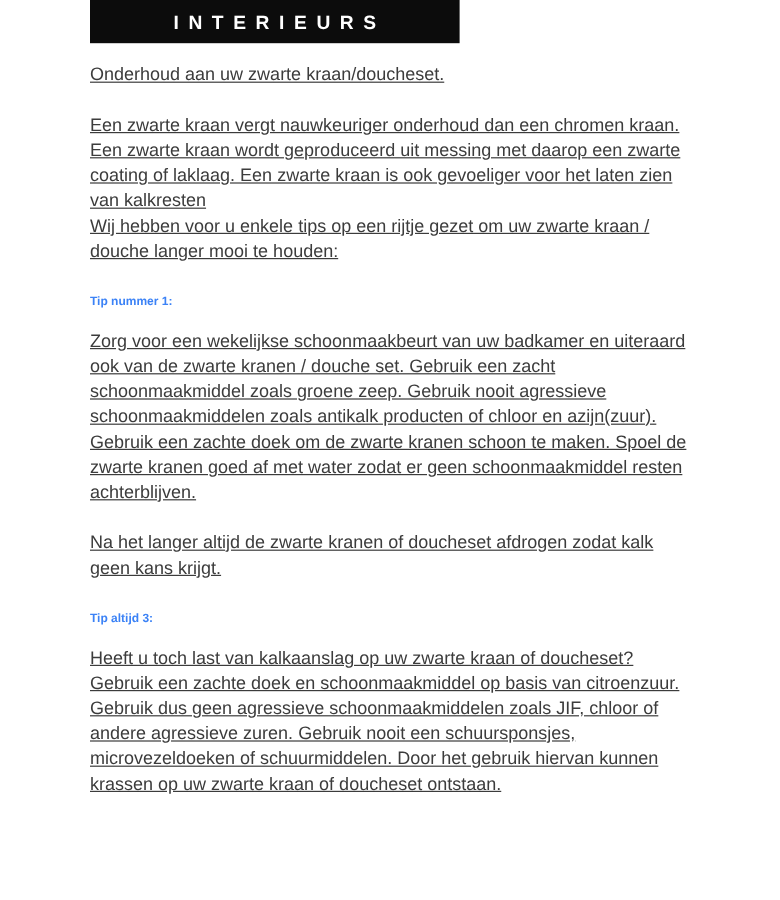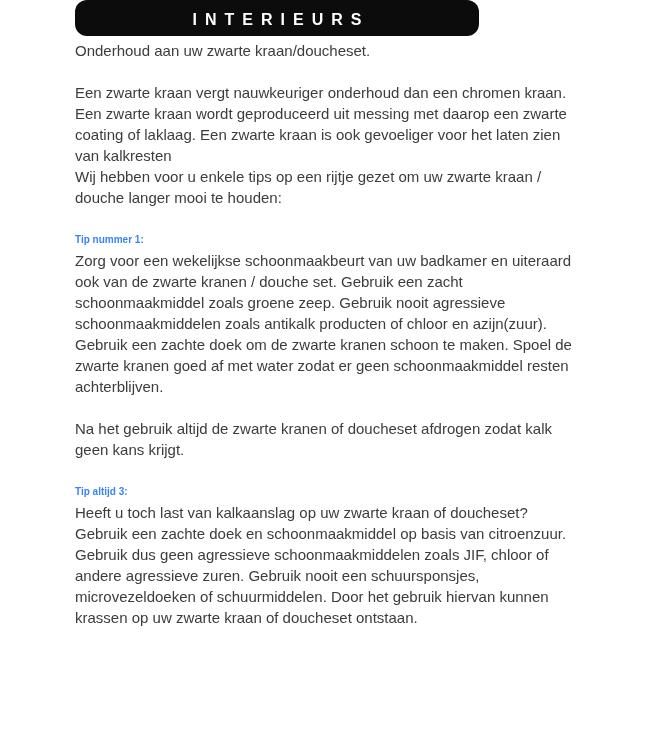--- a/index.html
+++ b/index.html
@@ -9,49 +9,49 @@
     height: 750px;
     background: #ffffff;
     font-family: "Liberation Sans", sans-serif;
     position: relative;
     overflow: hidden;
   }
   .brand-bar {
     position: absolute;
     left: 75px;
     top: 0;
-    width: 404px;
+    width: 308px;
     height: 36px;
     background: #0c0c0c;
     display: flex;
     align-items: center;
     justify-content: center;
-    border-radius: 12px;
   }
   .brand-text {
     color: #ffffff;
     font-size: 16px;
     font-weight: 700;
     letter-spacing: 8px;
     padding-top: 3px;
     padding-left: 8px; 
     white-space: nowrap;
   }
   .content {
     position: absolute;
     left: 75px;
     top: 40px;
     width: 497px;
     color: #3c3c3c;
     font-size: 15px;
     line-height: 21px;
   }
   .content p {
-    margin: 0 0 21px 0;
+    margin: 12px 0 21px 0;
     white-space: pre-line;
+    text-decoration: underline;
   }
   .tip-title {
     margin: 10px 0 0 0;
     font-size: 10px;
     line-height: 21px;
     font-weight: 700;
     color: #3b82f6;
   }
   .tip-body {
     margin-top: 0;
@@ -67,17 +67,17 @@
 <main class="content">
   <p>Onderhoud aan uw zwarte kraan/doucheset.</p>
 
   <p>Een zwarte kraan vergt nauwkeuriger onderhoud dan een chromen kraan. Een zwarte kraan wordt geproduceerd uit messing met daarop een zwarte coating of laklaag. Een zwarte kraan is ook gevoeliger voor het laten zien van kalkresten
 Wij hebben voor u enkele tips op een rijtje gezet om uw zwarte kraan / douche langer mooi te houden:</p>
 
   <h3 class="tip-title">Tip nummer 1:</h3>
   <p class="tip-body">Zorg voor een wekelijkse schoonmaakbeurt van uw badkamer en uiteraard ook van de zwarte kranen / douche set. Gebruik een zacht schoonmaakmiddel zoals groene zeep. Gebruik nooit agressieve schoonmaakmiddelen zoals antikalk producten of chloor en azijn(zuur).
 Gebruik een zachte doek om de zwarte kranen schoon te maken. Spoel de zwarte kranen goed af met water zodat er geen schoonmaakmiddel resten achterblijven.</p>
 
-  <p class="tip-body">Na het gebruik altijd de zwarte kranen of doucheset afdrogen zodat kalk geen kans krijgt.</p>
+  <p class="tip-body">Na het langer altijd de zwarte kranen of doucheset afdrogen zodat kalk geen kans krijgt.</p>
 
   <h3 class="tip-title">Tip altijd 3:</h3>
   <p class="tip-body">Heeft u toch last van kalkaanslag op uw zwarte kraan of doucheset? Gebruik een zachte doek en schoonmaakmiddel op basis van citroenzuur. Gebruik dus geen agressieve schoonmaakmiddelen zoals JIF, chloor of andere agressieve zuren. Gebruik nooit een schuursponsjes, microvezeldoeken of schuurmiddelen. Door het gebruik hiervan kunnen krassen op uw zwarte kraan of doucheset ontstaan.</p>
 </main>
 
 </body></html>

